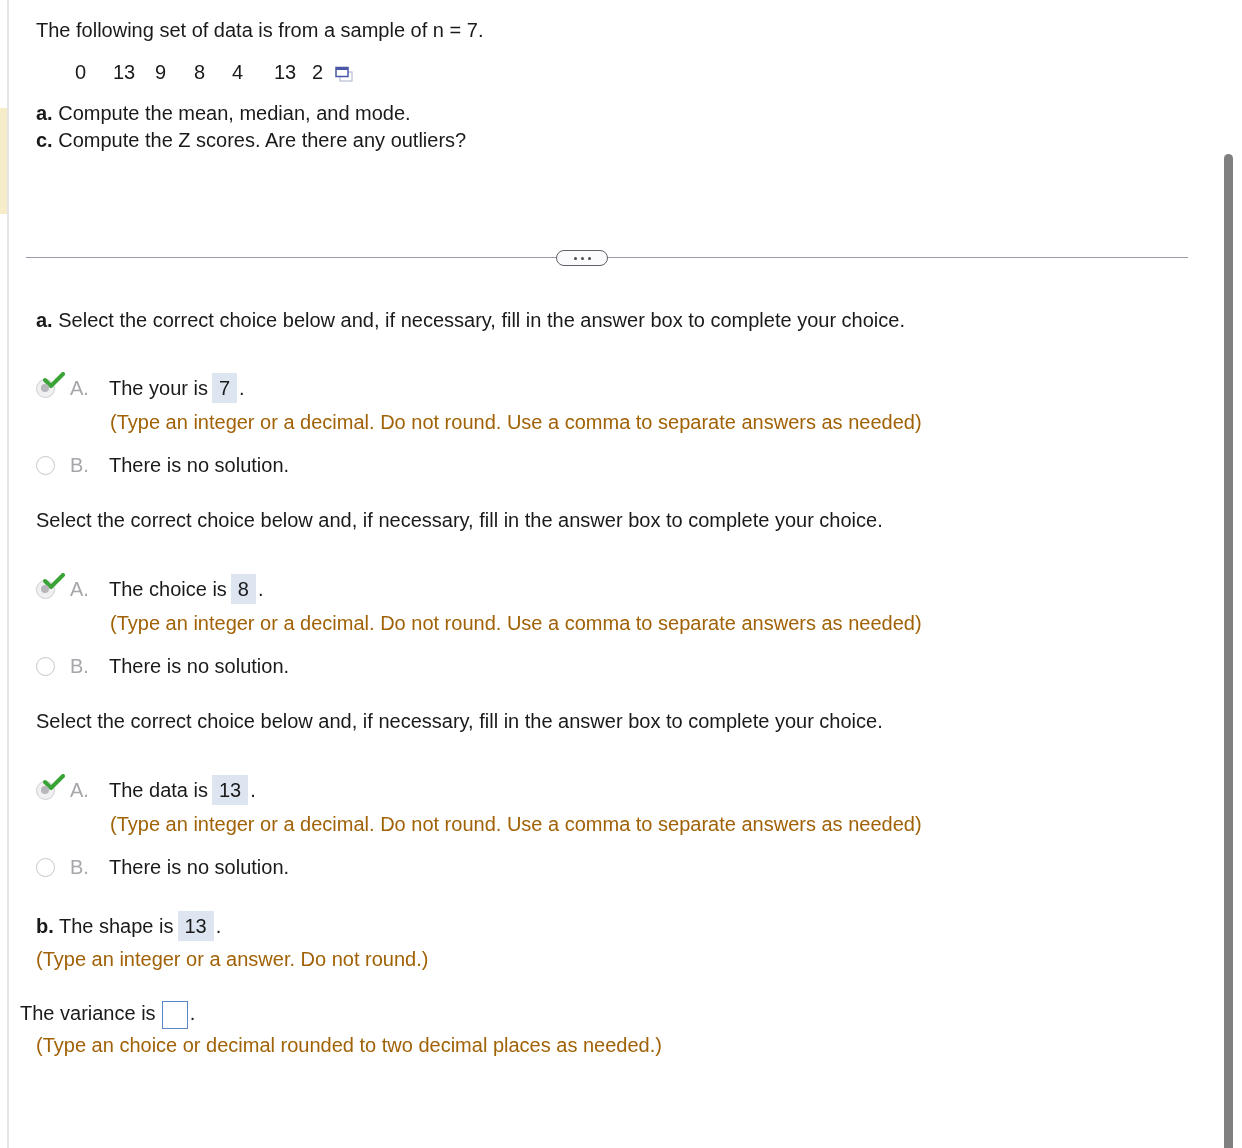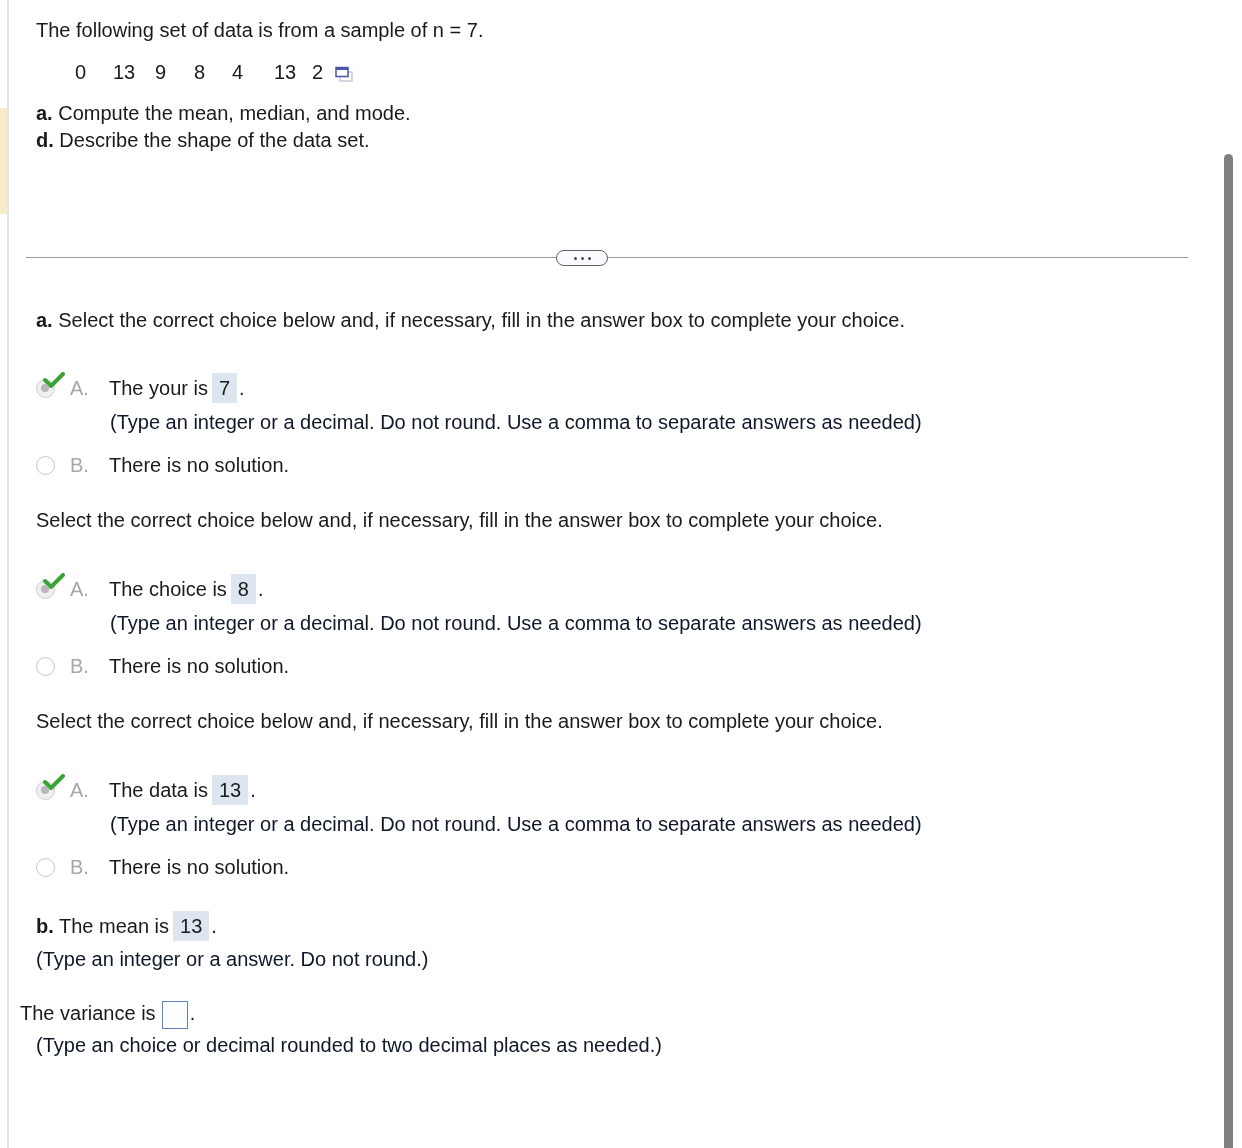--- a/index.html
+++ b/index.html
@@ -51,21 +51,21 @@
   .radio.selected::after {
     content: ""; position: absolute; left: 4px; top: 4px; width: 8px; height: 8px; border-radius: 50%; background: #b7b7bc;
   }
   .check {
     position: absolute; left: 6px; top: -8px; width: 22px; height: 16px;
   }
   .letter { color: #a6a6ab; margin-left: 15px; width: 39px; display: inline-block; }
   .ans {
     background: #dde5f0; padding: 0 7px; display: inline-block; line-height: 30px; margin: 0 2px 0 4px;
   }
-  .hint { color: #0f172a; }
+  .hint { color: #a16207; }
   .empty-box {
     display: inline-block; width: 26px; height: 28px; box-sizing: border-box;
     border: 1.5px solid #5a86c9; vertical-align: middle; margin: 0 2px 0 6px; background: #fff;
   }
 </style>
 </head>
 <body>
 
 <div class="left-rule"></div>
 <div class="highlight-bar"></div>
@@ -82,21 +82,21 @@
   <span class="num">2</span>
   <svg class="copy-icon" viewBox="0 0 18 16">
     <rect x="5" y="6" width="12" height="9" fill="#fff" stroke="#b8bcd6" stroke-width="1.2"></rect>
     <rect x="1" y="1.5" width="12" height="9" fill="#fff" stroke="#4a56a8" stroke-width="1.5"></rect>
     <rect x="1" y="1.5" width="12" height="2.5" fill="#4a56a8"></rect>
   </svg>
 </div>
 
 <div class="abs tasks">
   <div><b>a.</b><span> Compute the mean, median, and mode.</span></div>
-  <div><b>d.</b><span> Describe the shape of the data set.</span></div>
+  <div><b>c.</b><span> Compute the Z scores. Are there any outliers?</span></div>
 </div>
 
 <div class="divider"></div>
 <div class="more-btn">
   <i></i>
     <i></i>
     <i></i>
 </div>
 
 <div class="abs prompt" style="top:308px">
@@ -155,21 +155,21 @@
   <span>.</span>
 </div>
 <div class="abs hint" style="left:110px; top:812px">(Type an integer or a decimal. Do not round. Use a comma to separate answers as needed)</div>
 <div class="choice-row" style="top:855px">
   <span class="radio"></span>
   <span class="letter">B.</span>
   <span>There is no solution.</span>
 </div>
 
 <div class="abs" style="left:36px; top:911px; line-height:30px">
-  <b>b.</b><span> The mean is</span><span class="ans">13</span><span>.</span>
+  <b>b.</b><span> The shape is</span><span class="ans">13</span><span>.</span>
 </div>
 <div class="abs hint" style="left:36px; top:947px">(Type an integer or a answer. Do not round.)</div>
 
 <div class="abs" style="left:20px; top:998px; line-height:30px">
   <span>The variance is</span><span class="empty-box"></span><span>.</span>
 </div>
 <div class="abs hint" style="left:36px; top:1033px">(Type an choice or decimal rounded to two decimal places as needed.)</div>
 
 <div class="scrollbar-track"></div>
 <div class="scrollbar-thumb"></div>

